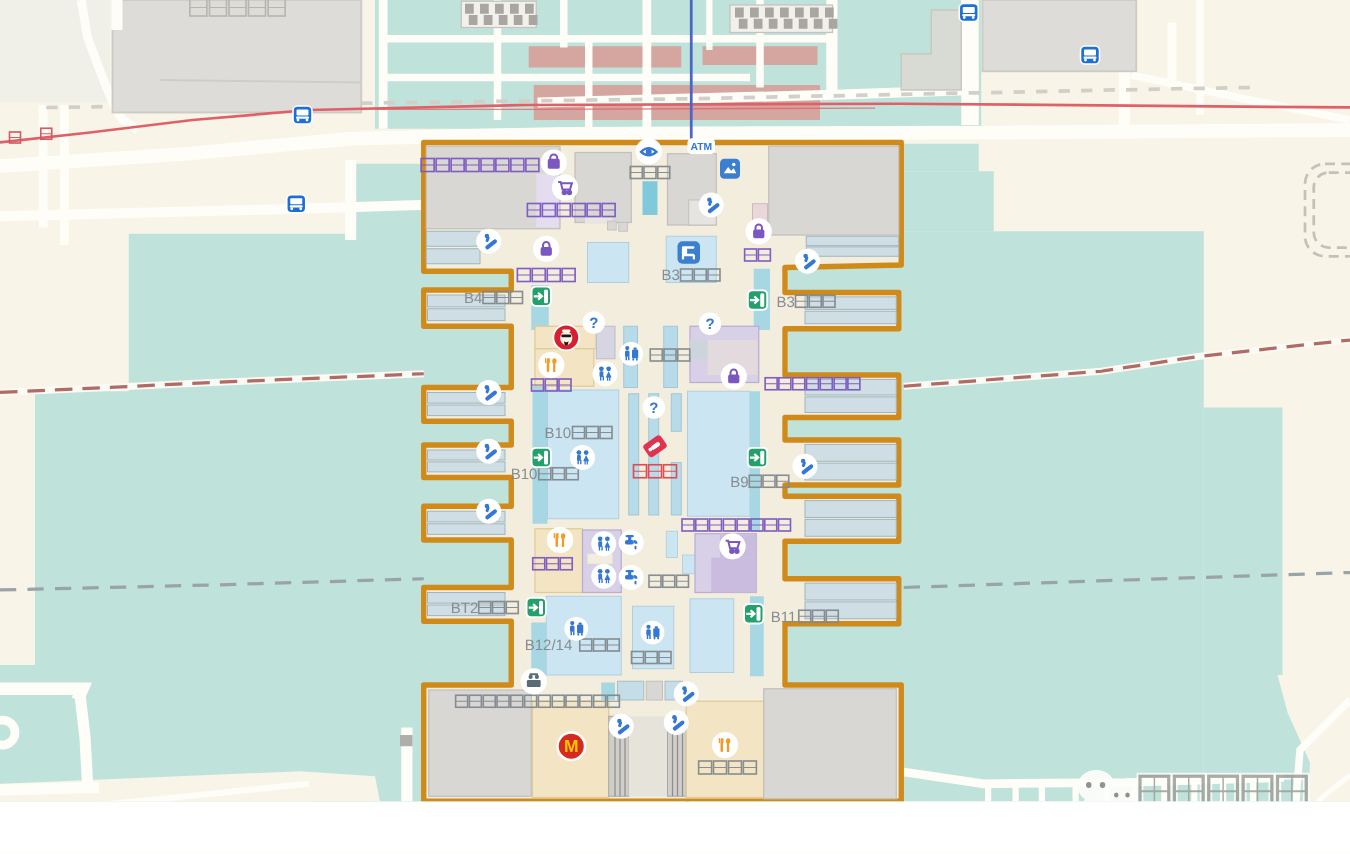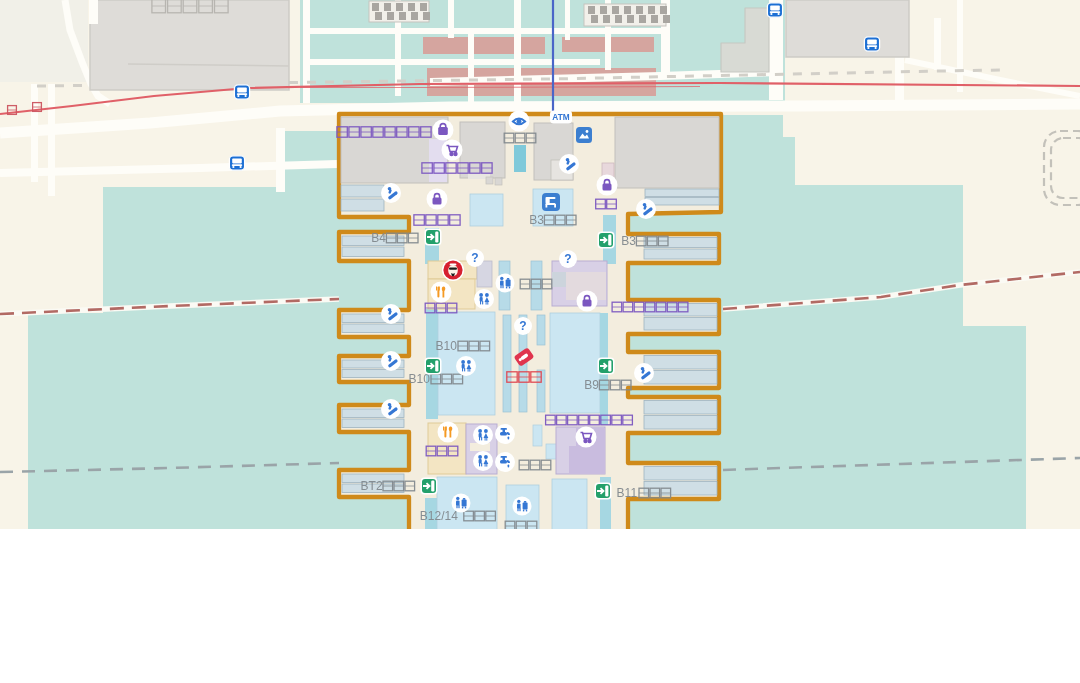--- a/index.html
+++ b/index.html
@@ -1,14 +1,14 @@
 <!DOCTYPE html>
 <html><head><meta charset="utf-8"><title>map</title>
 <style>html,body{margin:0;padding:0;background:#fff;font-family:"Liberation Sans",sans-serif;}
-#map{position:relative;width:1080px;height:529px;overflow:hidden;}</style></head>
+#map{position:relative;width:1080px;height:641px;overflow:hidden;}</style></head>
 <body>
 <div id="map">
 <svg width="1080" height="683" viewBox="0 0 1080 683" xmlns="http://www.w3.org/2000/svg">
 
 <rect x="0" y="0" width="1080" height="683" fill="#f8f4e8"></rect>
 
 <rect x="0" y="0" width="88" height="82" fill="#f1f0e8"></rect>
 
 <rect x="103" y="187" width="318" height="128" fill="#bfe2db"></rect>
 

